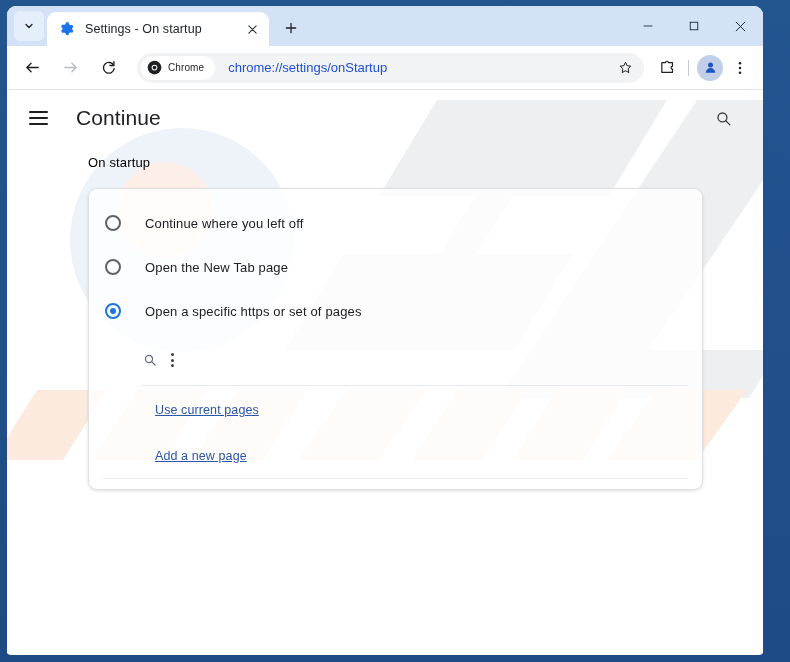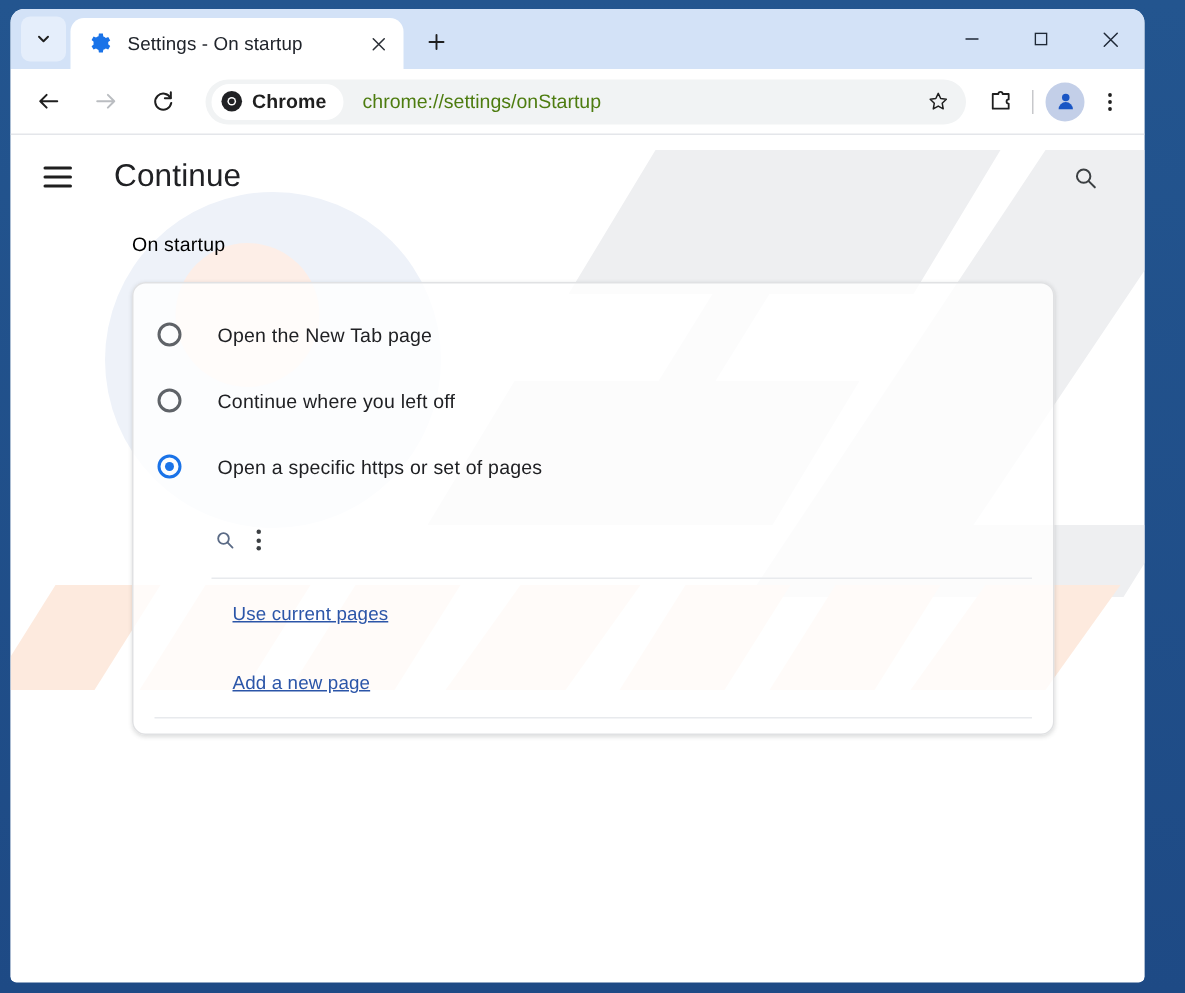--- a/index.html
+++ b/index.html
@@ -130,30 +130,30 @@
   #chrome-chip {
     height: 24px;
     background: #ffffff;
     border-radius: 13px;
     display: flex;
     align-items: center;
     padding: 0 11px 0 6px;
     flex: none;
   }
   #chrome-chip-label {
-    font-size: 13px;
-    font-weight: bold;
+    font-size: 10px;
+    font-weight: normal;
     color: #1f1f1f;
     margin-left: 6px;
     letter-spacing: .1px;
   }
   #omnibox-url {
     flex: 1;
     font-size: 13px;
-    color: #4d7c0f;
+    color: #1d4ed8;
     margin-left: 13px;
     white-space: nowrap;
     overflow: hidden;
     text-overflow: ellipsis;
   }
   #bookmark-star-button {
     width: 26px; height: 26px;
     display: flex; align-items: center; justify-content: center;
     flex: none;
     border-radius: 50%;
@@ -481,26 +481,26 @@
           </svg>
         </div>
       </div>
 
       <div id="section-label">On startup</div>
 
       <div id="startup-card">
 
         <div class="radio-row">
           <div class="radio"></div>
-          <div class="radio-label">Open the New Tab page</div>
+          <div class="radio-label">Continue where you left off</div>
         </div>
 
         <div class="radio-row">
           <div class="radio"></div>
-          <div class="radio-label">Continue where you left off</div>
+          <div class="radio-label">Open the New Tab page</div>
         </div>
 
         <div class="radio-row">
           <div class="radio selected"></div>
           <div class="radio-label">Open a specific https or set of pages</div>
         </div>
 
         <div id="site-entry">
           <div id="site-favicon">
             <svg width="14" height="14" viewBox="0 0 24 24">

